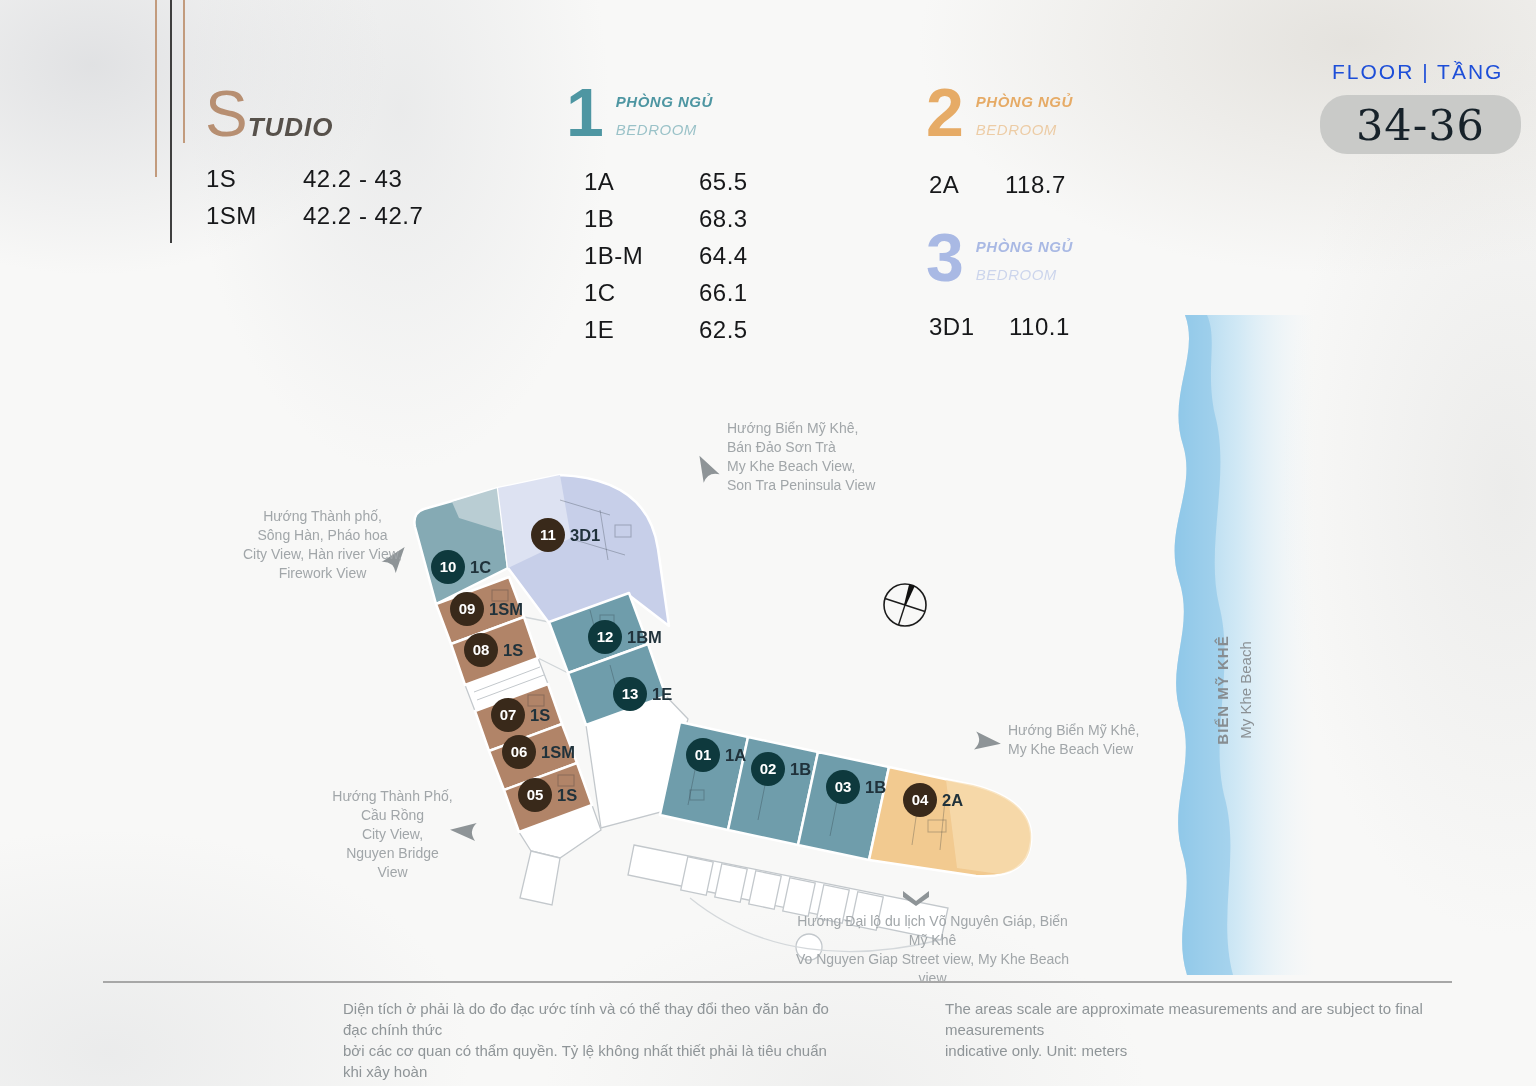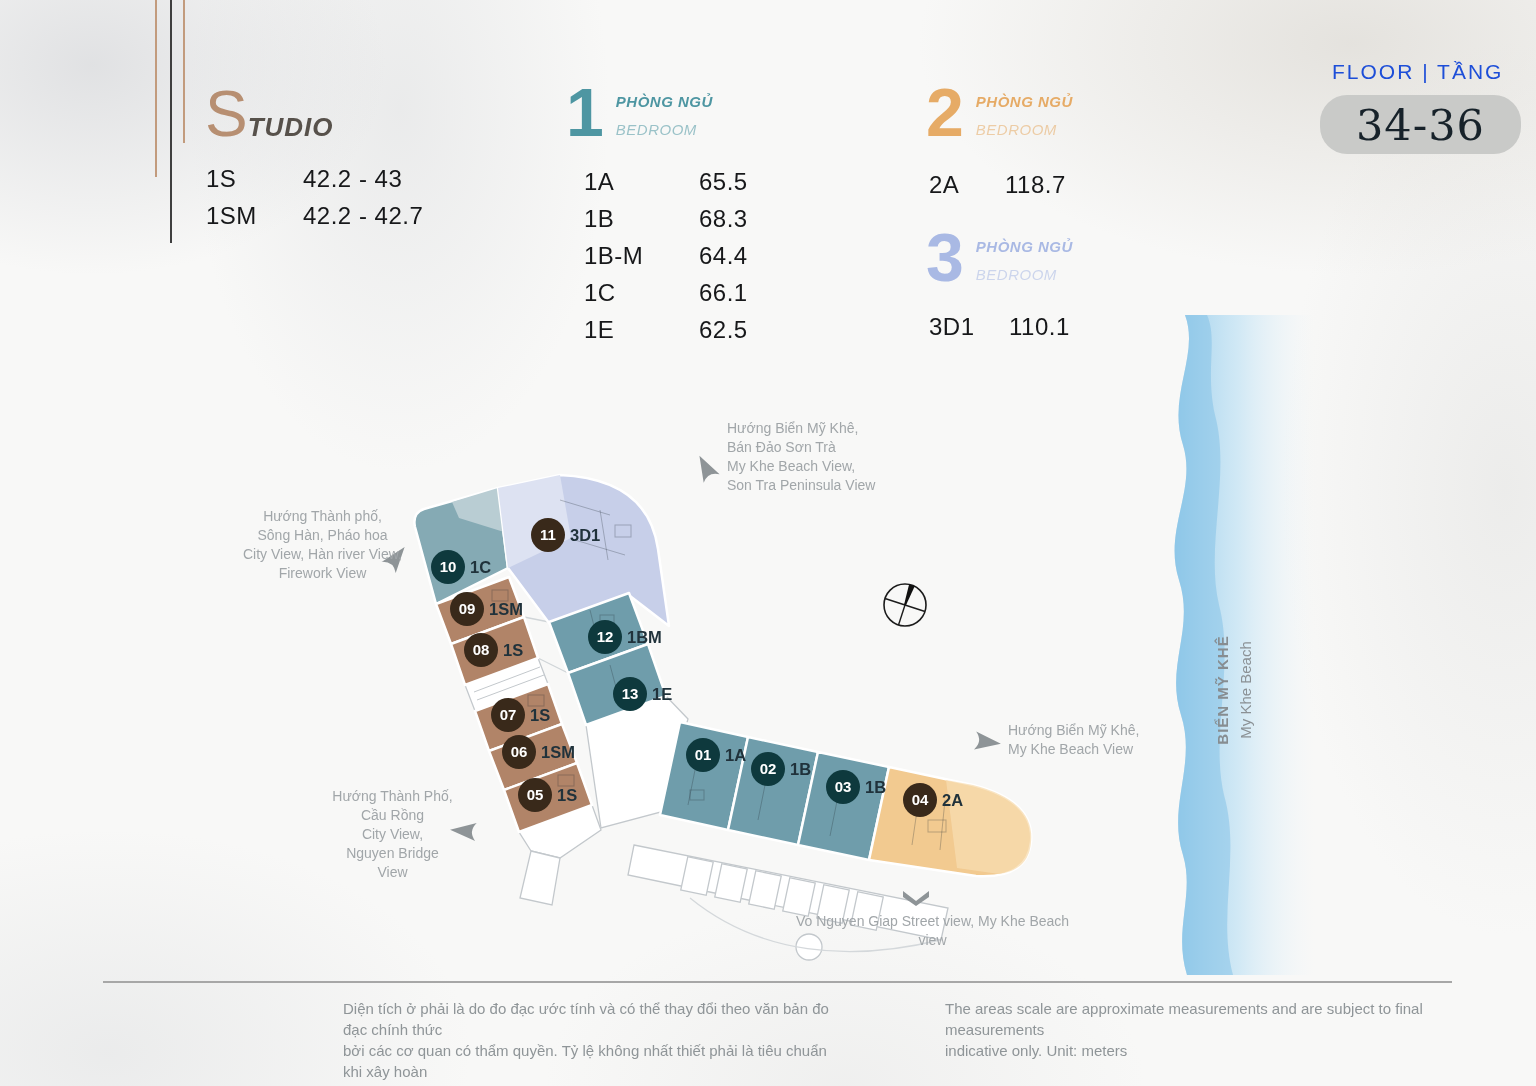--- a/index.html
+++ b/index.html
@@ -310,20 +310,21 @@
   <div>Hướng Thành Phố,</div>
   <div>Cầu Rồng</div>
   <div>City View,</div>
   <div>Nguyen Bridge View</div>
 </div>
 <div class="ann" style="left:1008px;top:721px;">
   <div>Hướng Biển Mỹ Khê,</div>
   <div>My Khe Beach View</div>
 </div>
 <div class="ann c" style="left:790px;top:912px;width:285px;">
+  <div>Hướng Đại lộ du lịch Võ Nguyên Giáp, Biển Mỹ Khê</div>
   <div>Vo Nguyen Giap Street view, My Khe Beach view</div>
 </div>
 
 <div class="abs divider"></div>
 <div class="footnote" style="left:343px;top:998px;width:500px;">
   <div>Diện tích ở phải là do đo đạc ước tính và có thể thay đổi theo văn bản đo đạc chính thức</div>
   <div>bởi các cơ quan có thẩm quyền. Tỷ lệ không nhất thiết phải là tiêu chuẩn khi xây hoàn</div>
   <div>thiện và kích thước thể hiện chỉ mang tính chất tương đối. Đơn vị: m2</div>
 </div>
 <div class="footnote" style="left:945px;top:998px;width:500px;">

